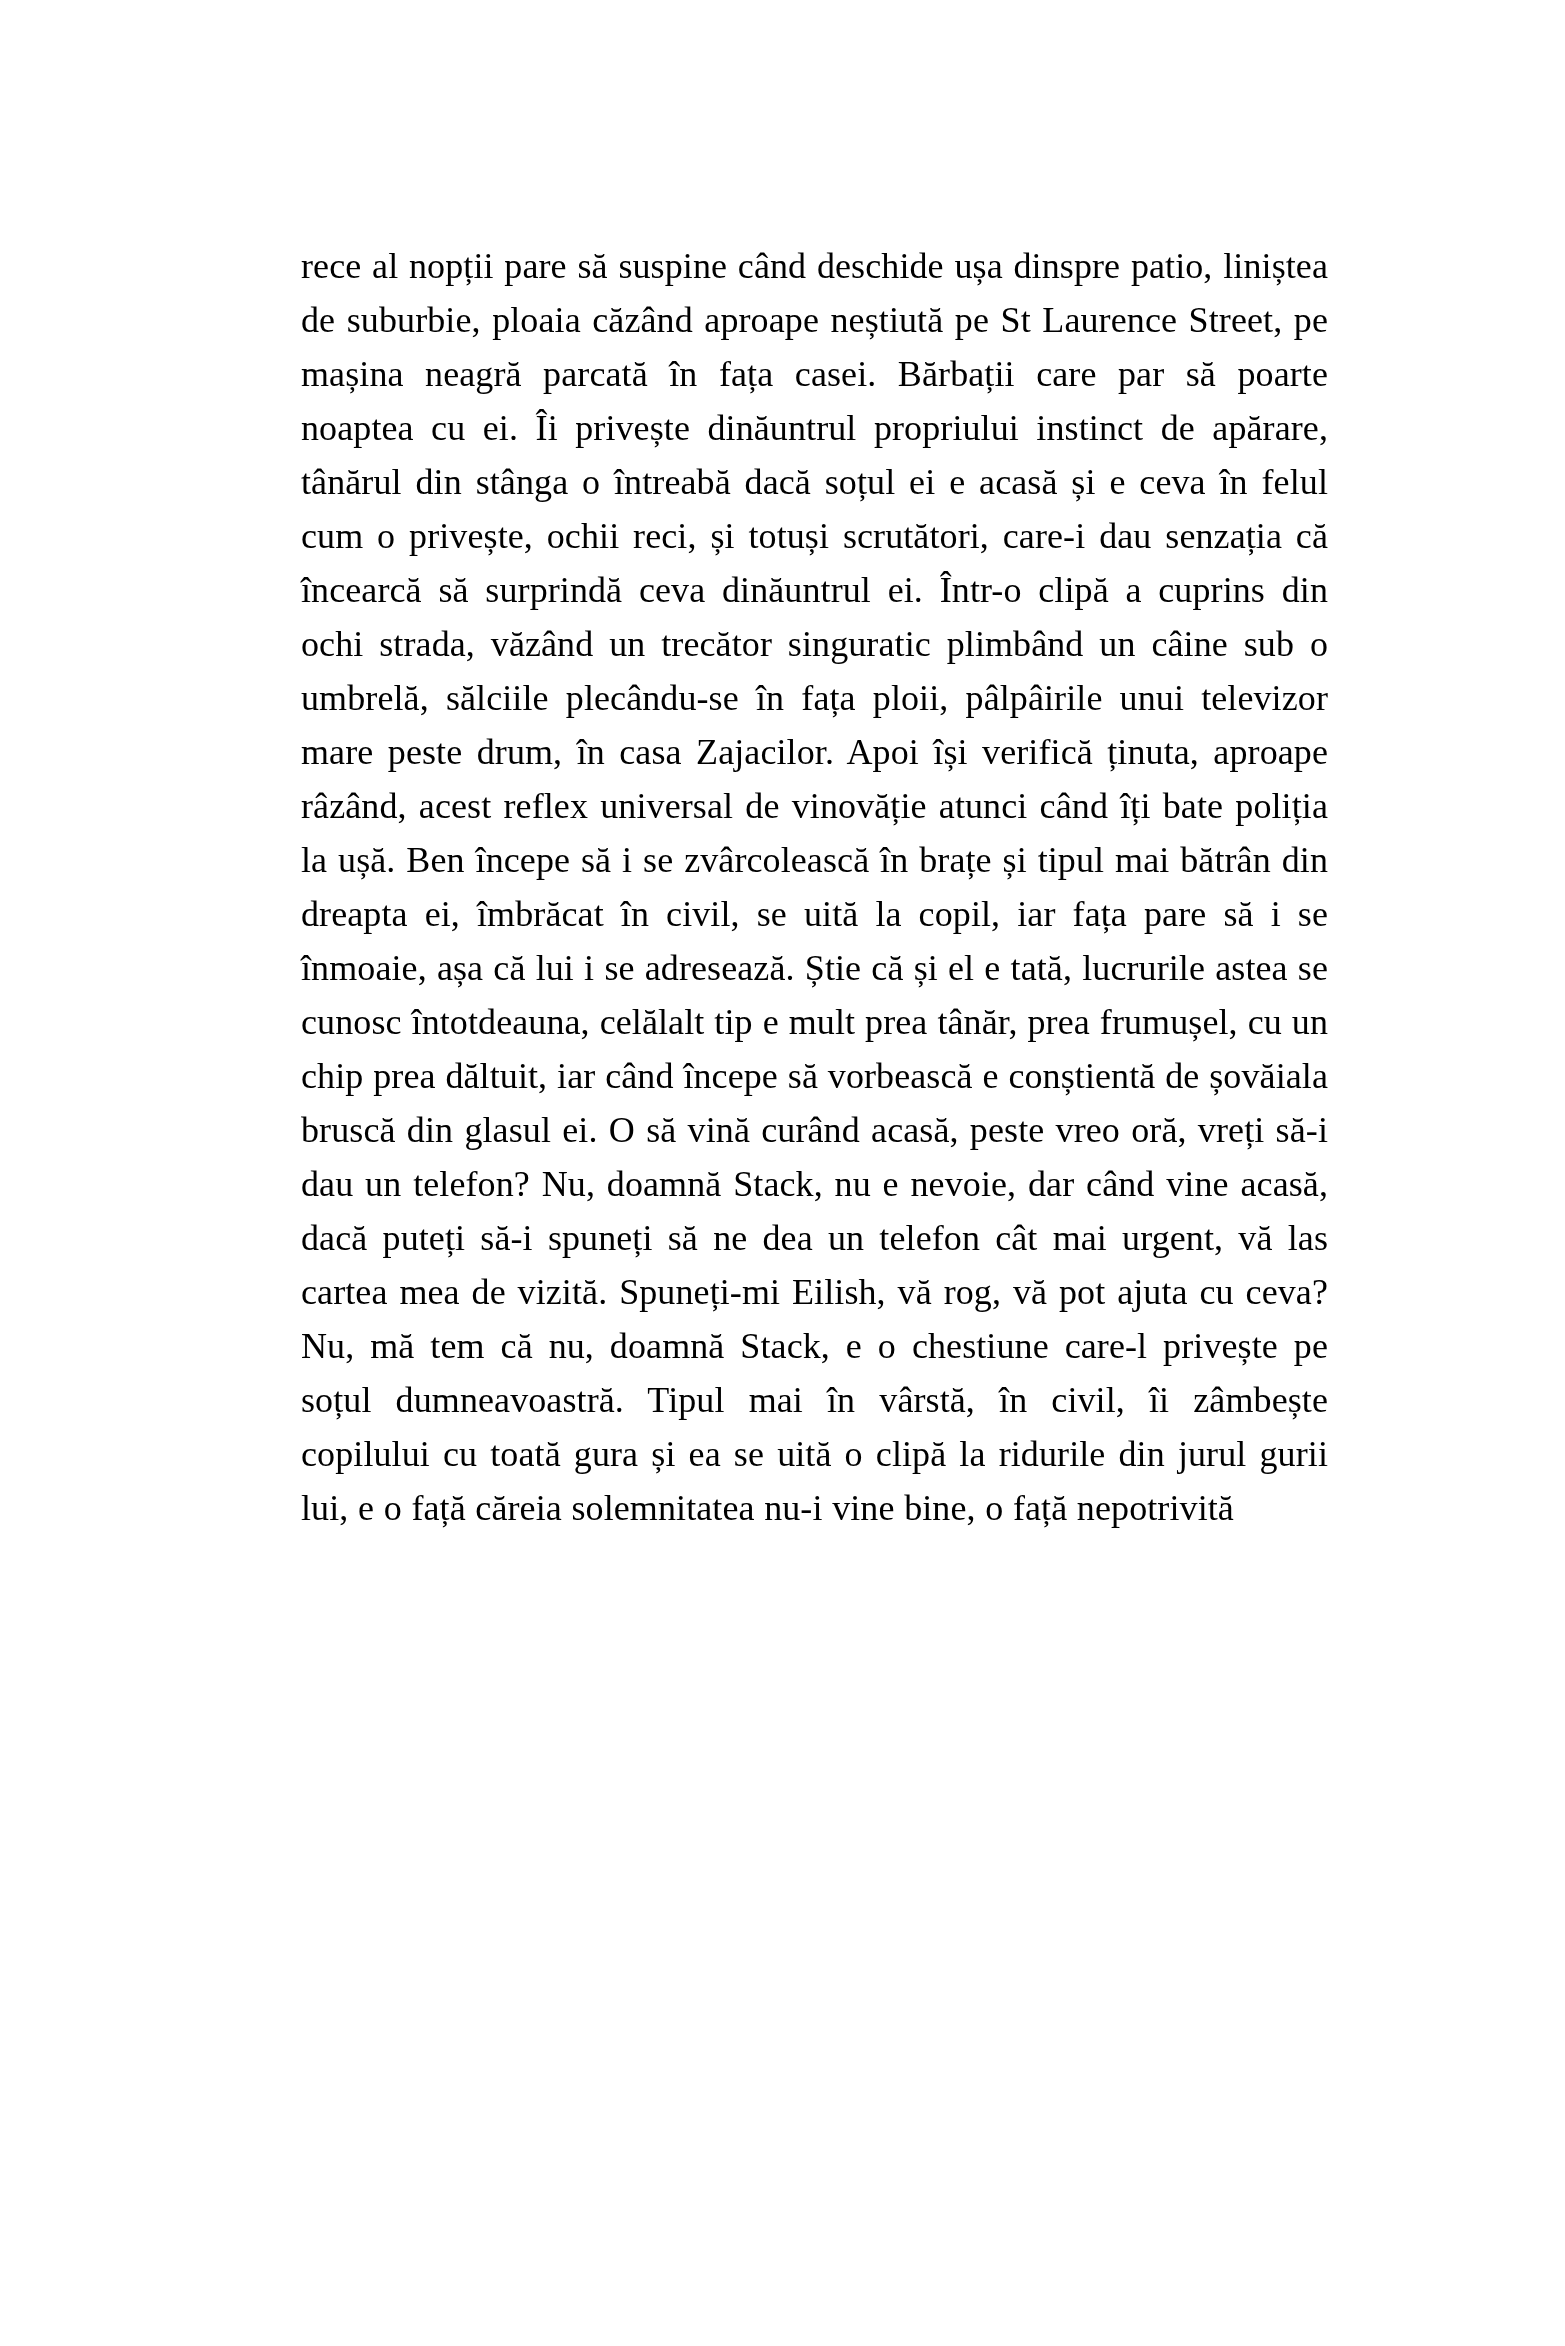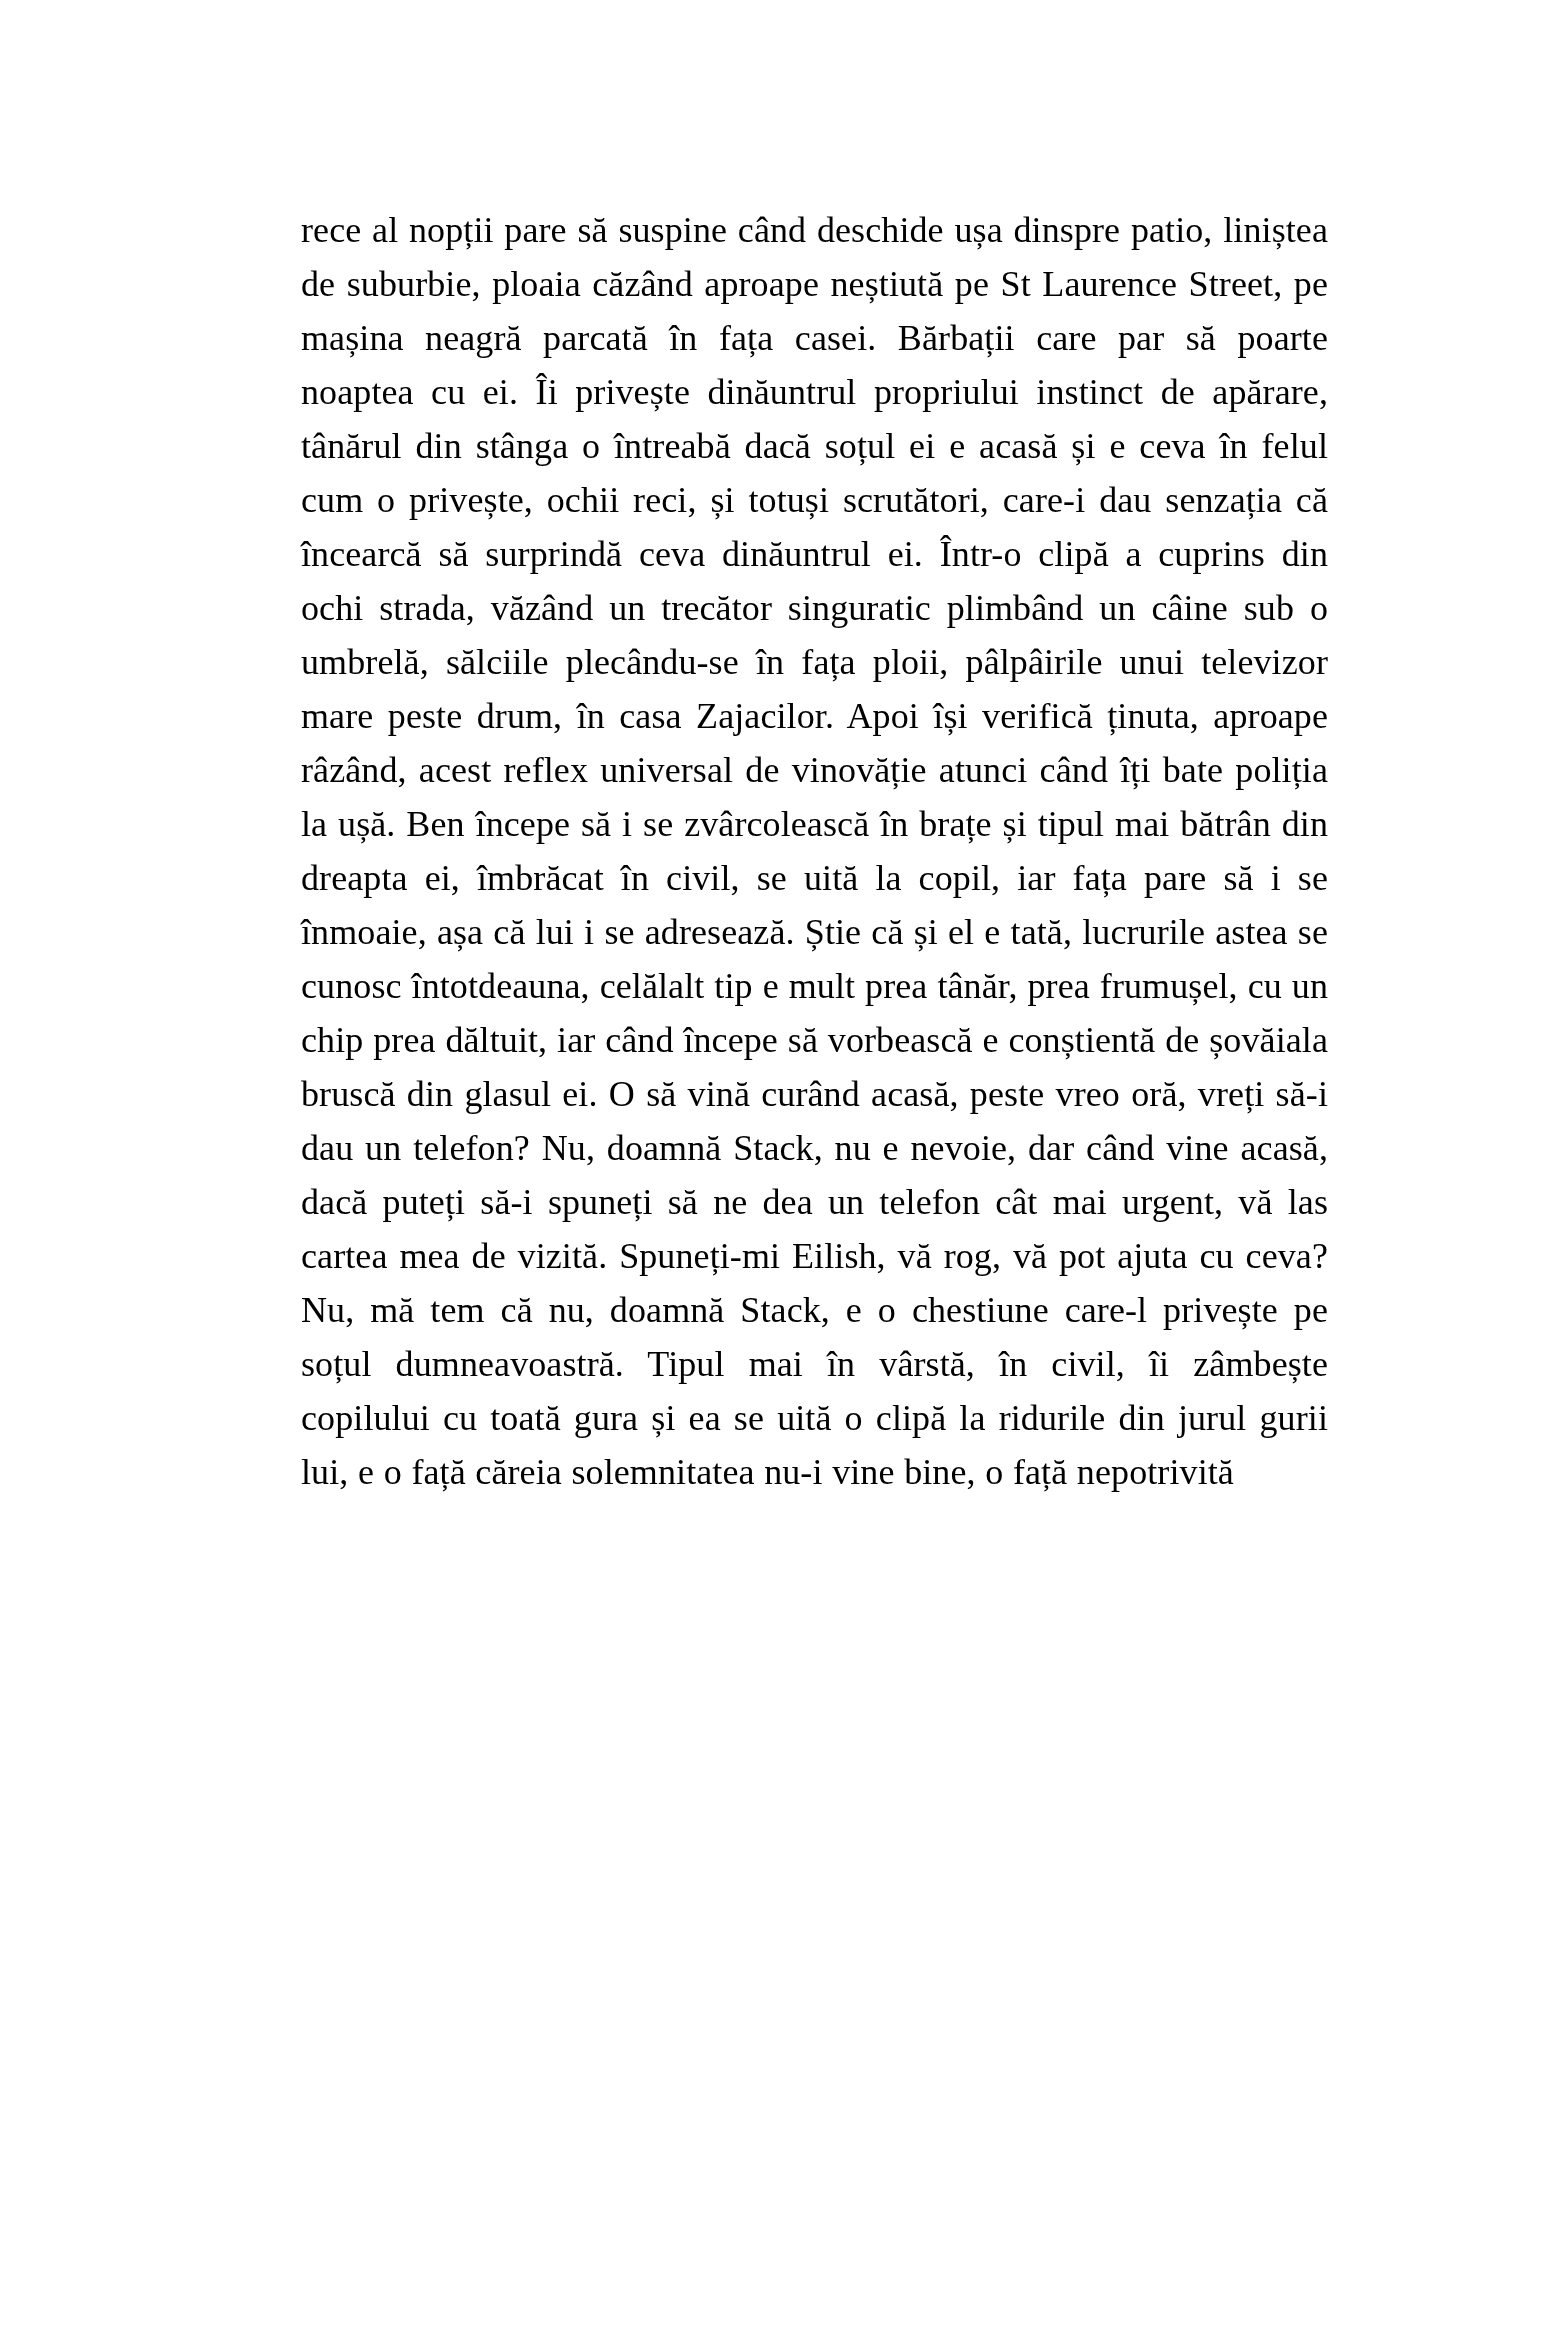--- a/index.html
+++ b/index.html
@@ -7,20 +7,21 @@
     padding: 0;
     background: #ffffff;
   }
   .page {
     position: relative;
     width: 1565px;
     height: 1644px;
     background: #ffffff;
     box-sizing: border-box;
     overflow: hidden;
+    margin-top: 36px;
   }
   .text-block {
     position: absolute;
     left: 301px;
     top: 203px;
     width: 1027px;
     font-family: "Liberation Serif", "DejaVu Serif", serif;
     font-size: 36px;
     line-height: 54px;
     color: #000000;

